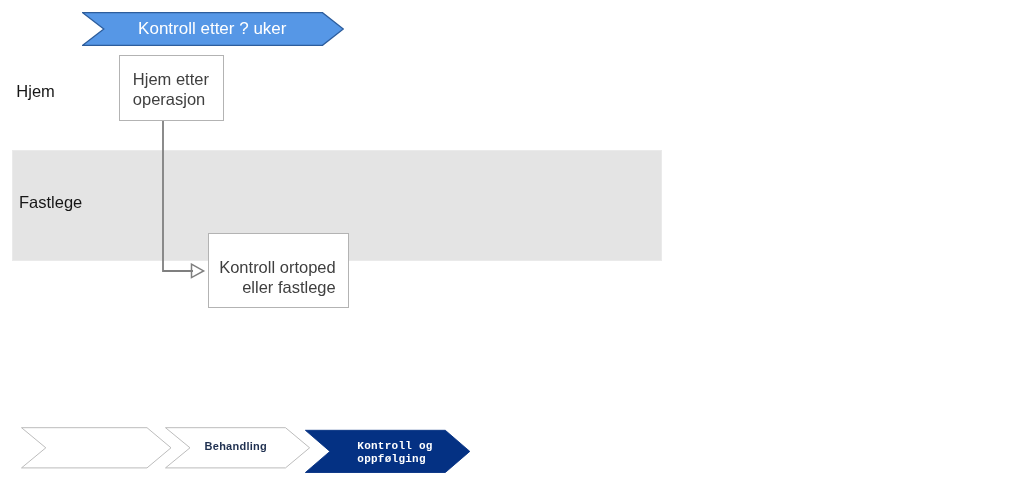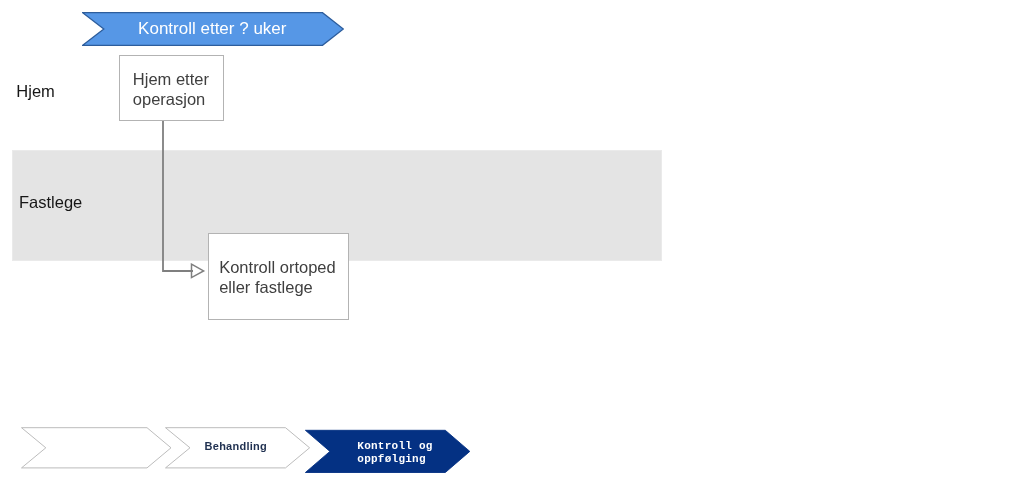--- a/index.html
+++ b/index.html
@@ -48,21 +48,21 @@
   <svg class="abs" style="left:0;top:0;" width="1024" height="488">
     <path d="M163,120 L163,271 L193,271" fill="none" stroke="#7f7f7f" stroke-width="1.8"></path>
     <path d="M191.5,264.2 L203.6,270.9 L191.5,277.6 Z" fill="none" stroke="#7f7f7f" stroke-width="1.5"></path>
   </svg>
 
   <div class="abs node" style="left:119px;top:55px;width:105px;height:66px;">
     <div class="node-text" style="left:12.8px;top:12.5px;">Hjem etter
 operasjon</div>
   </div>
 
-  <div class="abs node" style="left:208px;top:233px;width:141px;height:87px;">
+  <div class="abs node" style="left:208px;top:233px;width:141px;height:75px;text-align:right;">
     <div class="node-text" style="left:10.2px;top:22.5px;">Kontroll ortoped
 eller fastlege</div>
   </div>
 
   <div class="abs banner">
     <svg width="262" height="34" viewBox="0 0 262 34">
       <path d="M0.65,0.65 L240.5,0.65 L261.35,17 L240.5,33.35 L0.65,33.35 L21.8,17 Z" fill="#5697e6" stroke="#2d5d9c" stroke-width="1.3"></path>
     </svg>
     <div class="banner-label">Kontroll etter ? uker</div>
   </div>

